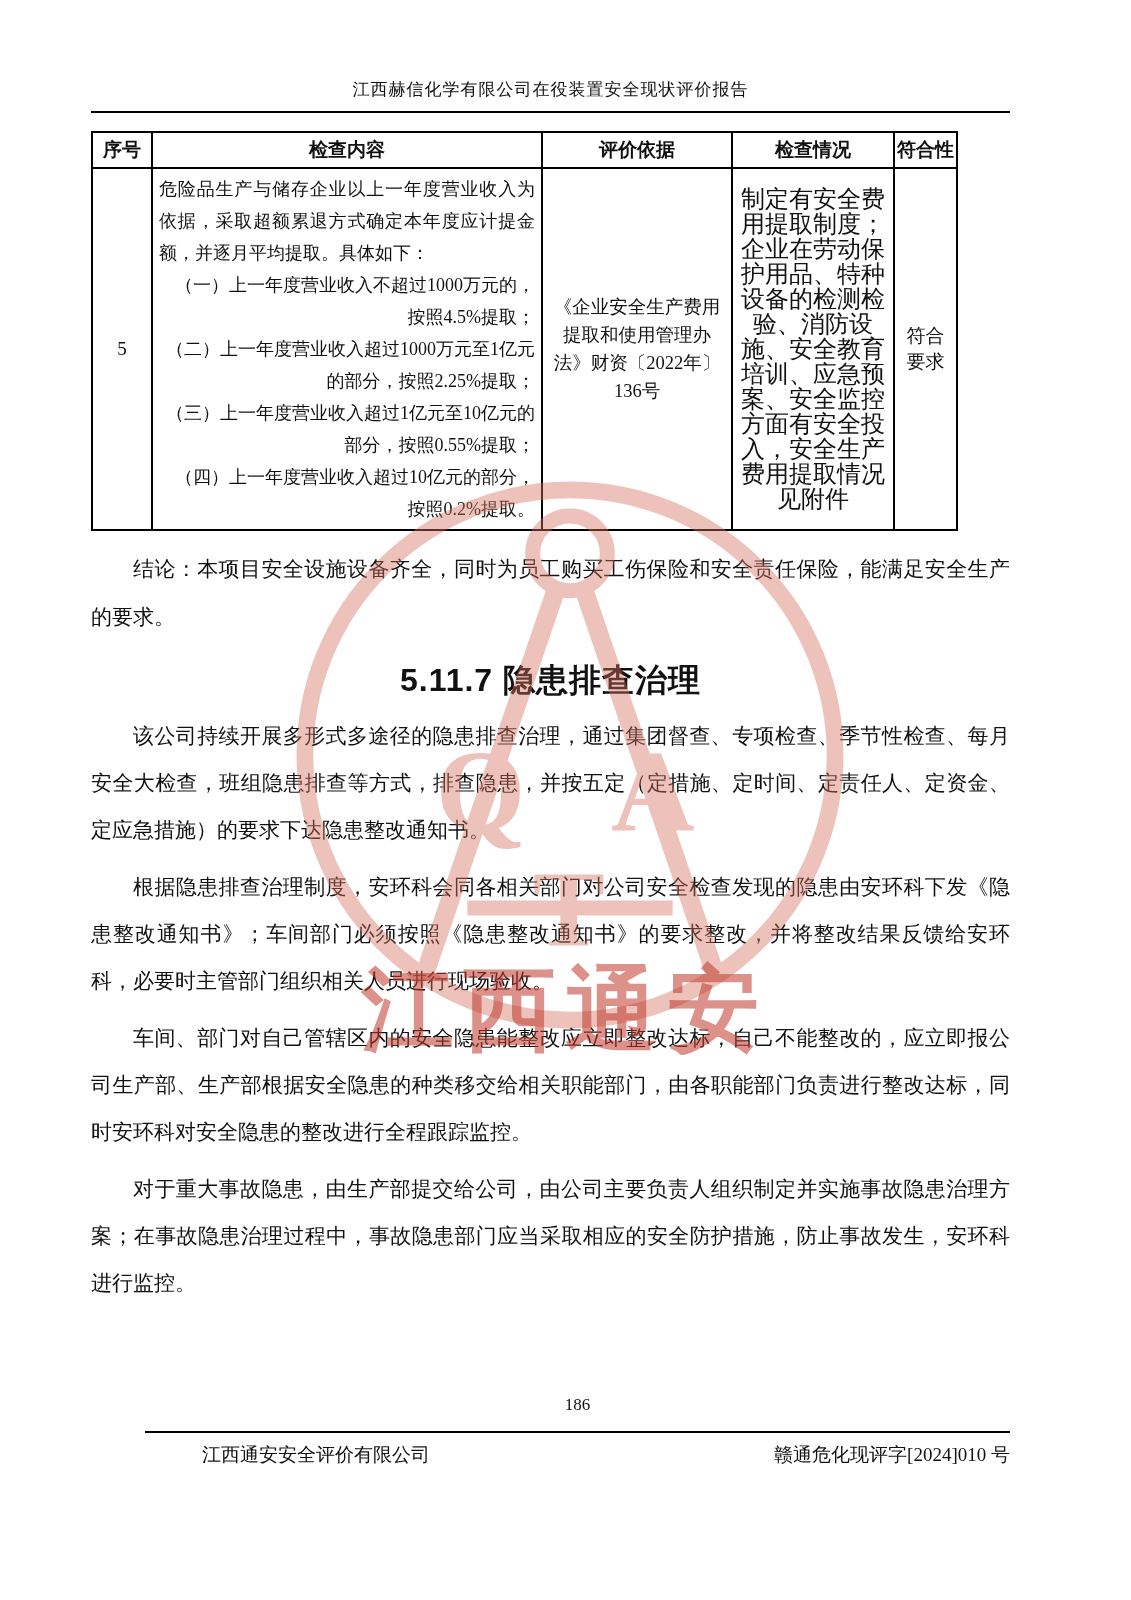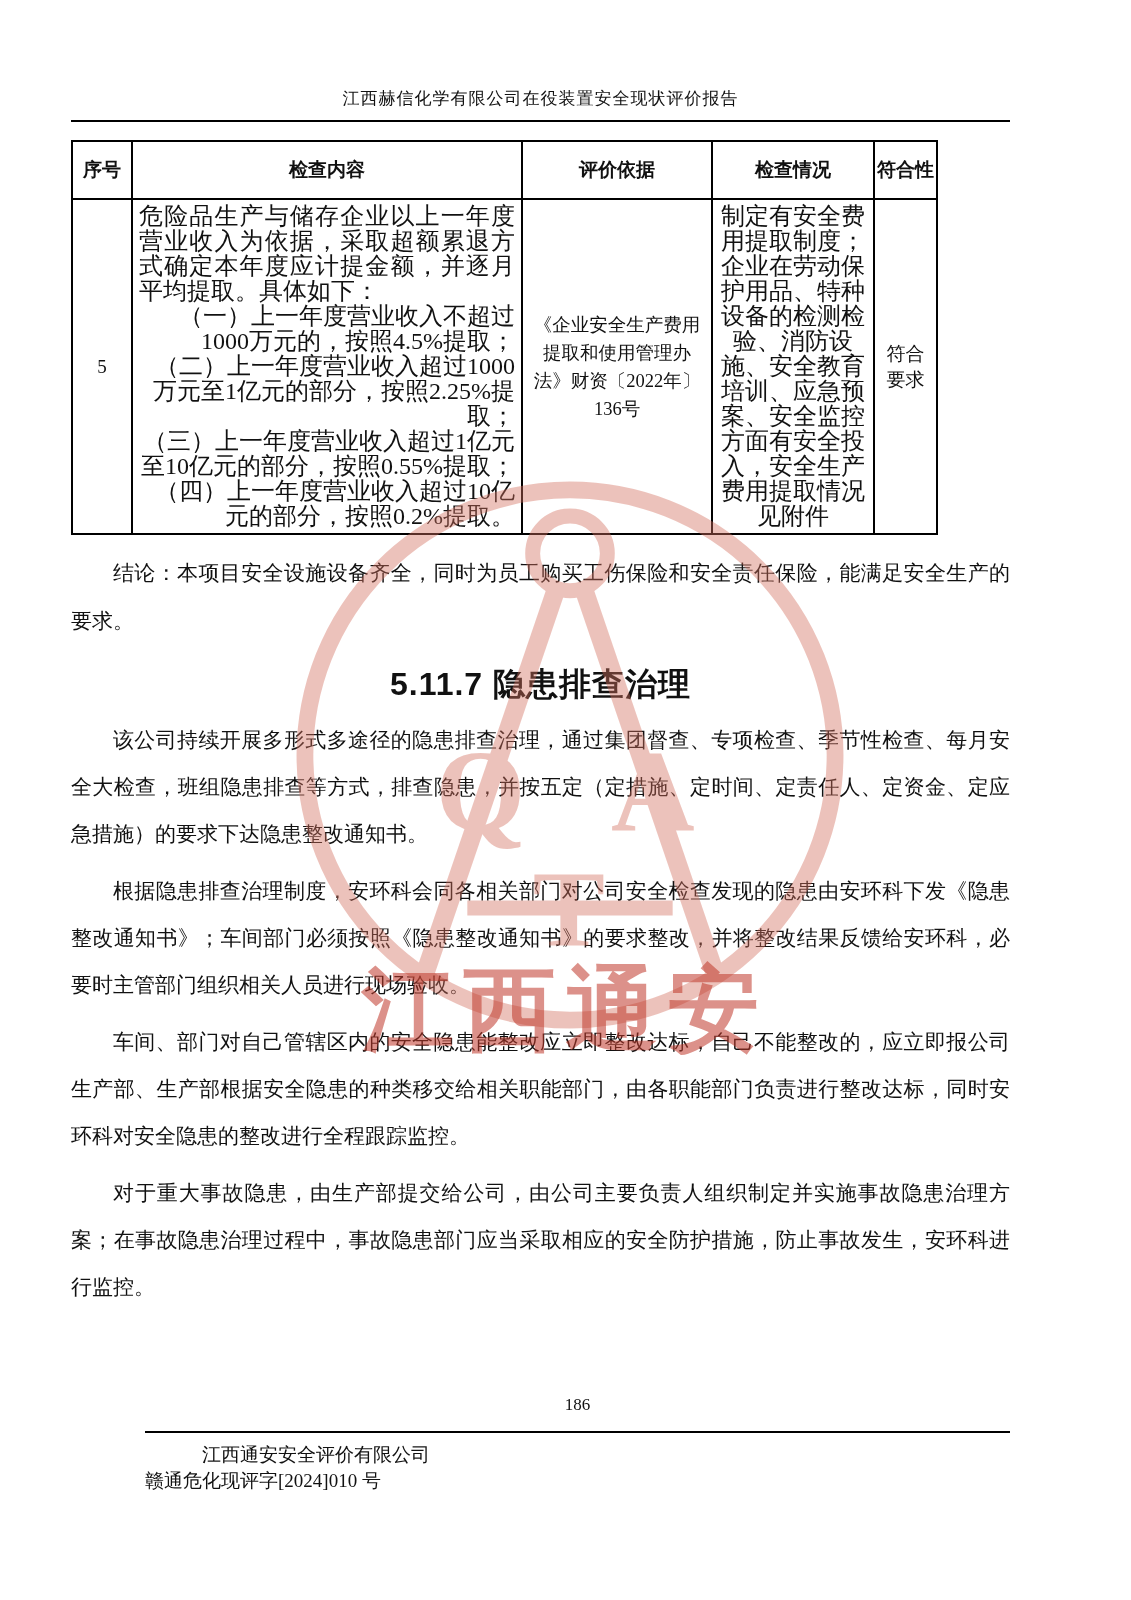--- a/index.html
+++ b/index.html
@@ -10,22 +10,21 @@
     height: 1600px;
     margin: 0 auto;
     background: #ffffff;
     font-family: "Liberation Serif", serif;
     color: #111;
     overflow: hidden;
   }
   .content {
     position: relative;
     z-index: 1;
-    padding: 78px 121px 0 71px;
-    margin-top: 9px;
+    padding: 78px 121px 0 91px;
   }
   .doc-header {
     text-align: center;
     font-size: 17px;
     letter-spacing: 1px;
     padding-bottom: 10px;
     border-bottom: 2px solid #000;
   }
   table.inspection {
     margin-top: 18px;
@@ -33,32 +32,32 @@
     border-collapse: collapse;
     table-layout: fixed;
   }
   table.inspection th, table.inspection td {
     border: 2px solid #000;
     vertical-align: middle;
   }
   table.inspection th {
     font-size: 19px;
     font-weight: bold;
-    height: 58px;
+    height: 36px;
     text-align: center;
     line-height: 24px;
     padding: 2px;
   }
   col.w-index { width: 60px; }
   col.w-content { width: 390px; }
   col.w-basis { width: 190px; }
   col.w-situation { width: 162px; }
   col.w-compliance { width: 63px; }
   td.c-index { text-align: center; font-size: 19px; }
-  td.c-content { padding: 4px 6px; font-size: 24px; line-height: 25px; }
+  td.c-content { padding: 4px 6px; font-size: 18px; line-height: 32px; }
   .content-intro { text-align: justify; }
   .content-item { text-align: right; }
   td.c-basis { text-align: center; font-size: 18.5px; line-height: 28px; padding: 2px 8px; }
   td.c-situation { text-align: center; font-size: 24px; line-height: 25px; padding: 2px 4px; }
   td.c-compliance { text-align: center; font-size: 19px; line-height: 26px; padding: 2px 6px; }
   .conclusion {
     margin-top: 14px;
     font-size: 21px;
     line-height: 48px;
     text-align: justify;
@@ -87,21 +86,20 @@
     z-index: 1;
   }
   .page-number { text-align: center; font-size: 17px; font-family: Liberation Serif, serif; }
   .footer-row {
     margin-top: 16px;
     border-top: 2px solid #000;
     padding-top: 9px;
     display: flex;
     justify-content: space-between;
     font-size: 19px;
-    flex-direction: column;
   }
   .footer-company { padding-left: 57px; }
   
   .watermark {
     position: absolute;
     left: 0; top: 0; width: 100%; height: 100%;
     z-index: 3;
     pointer-events: none;
   }
   .wm-logo {

